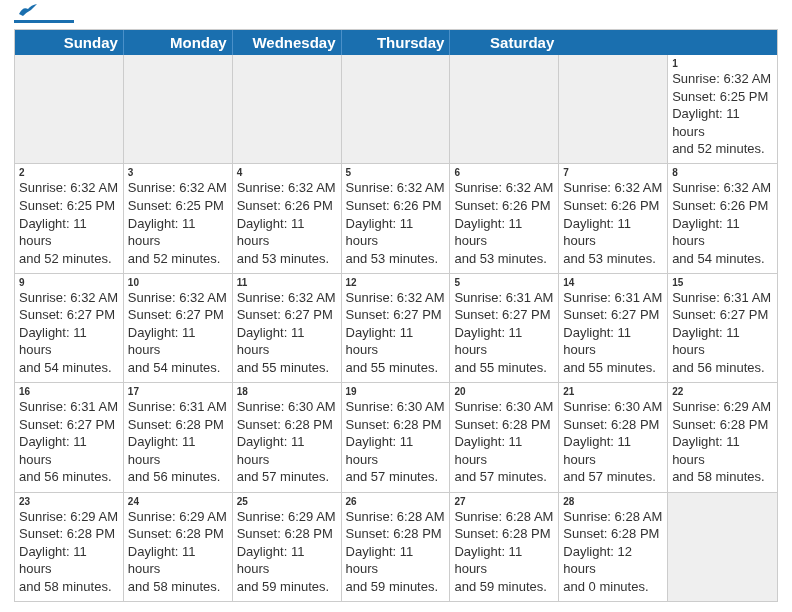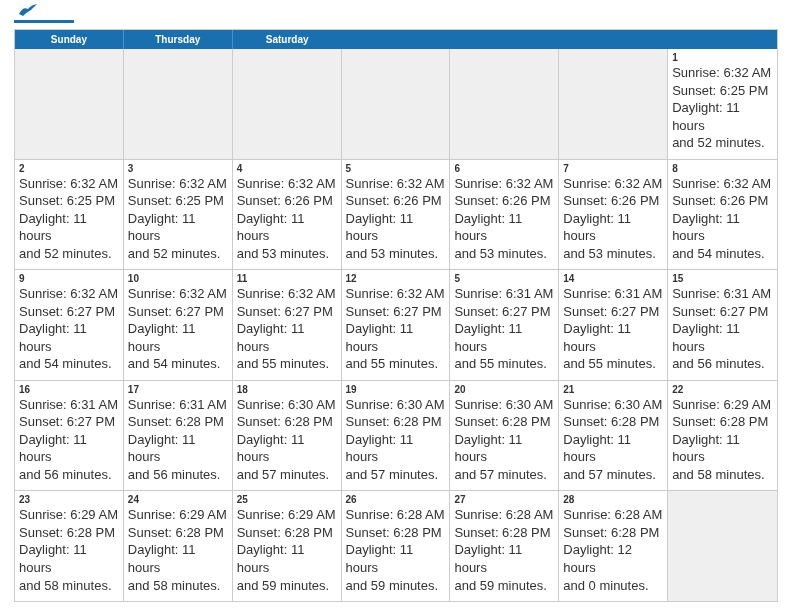--- a/index.html
+++ b/index.html
@@ -63,25 +63,25 @@
       flex-direction: column;
       border: 1px solid #ccc;
     }
     .cal-header {
       display: grid;
       grid-template-columns: repeat(7, 1fr);
       background: #1a6faf;
     }
     .cal-header-cell {
       color: #fff;
-      font-size: 10px;
+      font-size: 15px;
       font-weight: bold;
       padding: 4px 5px;
       border-right: 1px solid #4a90c9;
-      text-align: center;
+      text-align: right;
     }
     .cal-header-cell:last-child { border-right: none; }
     .cal-body {
       flex: 1;
       display: flex;
       flex-direction: column;
     }
     .cal-row {
       display: grid;
       grid-template-columns: repeat(7, 1fr);
@@ -133,20 +133,22 @@
     </div>
     <div class="title-block">
       <div class="title-month"></div>
       <div class="title-location"></div>
     </div>
   </div>
 
   <div class="calendar">
     <div class="cal-header">
     <div class="cal-header-cell">Sunday</div>
+        <div class="cal-header-cell">Monday</div>
+        <div class="cal-header-cell">Wednesday</div>
         <div class="cal-header-cell">Thursday</div>
         <div class="cal-header-cell">Saturday</div>
       </div>
     <div class="cal-body">
     <div class="cal-row">
           <div class="cal-cell empty shaded"></div>
           <div class="cal-cell empty shaded"></div>
           <div class="cal-cell empty shaded"></div>
           <div class="cal-cell empty shaded"></div>
           <div class="cal-cell empty shaded"></div>

